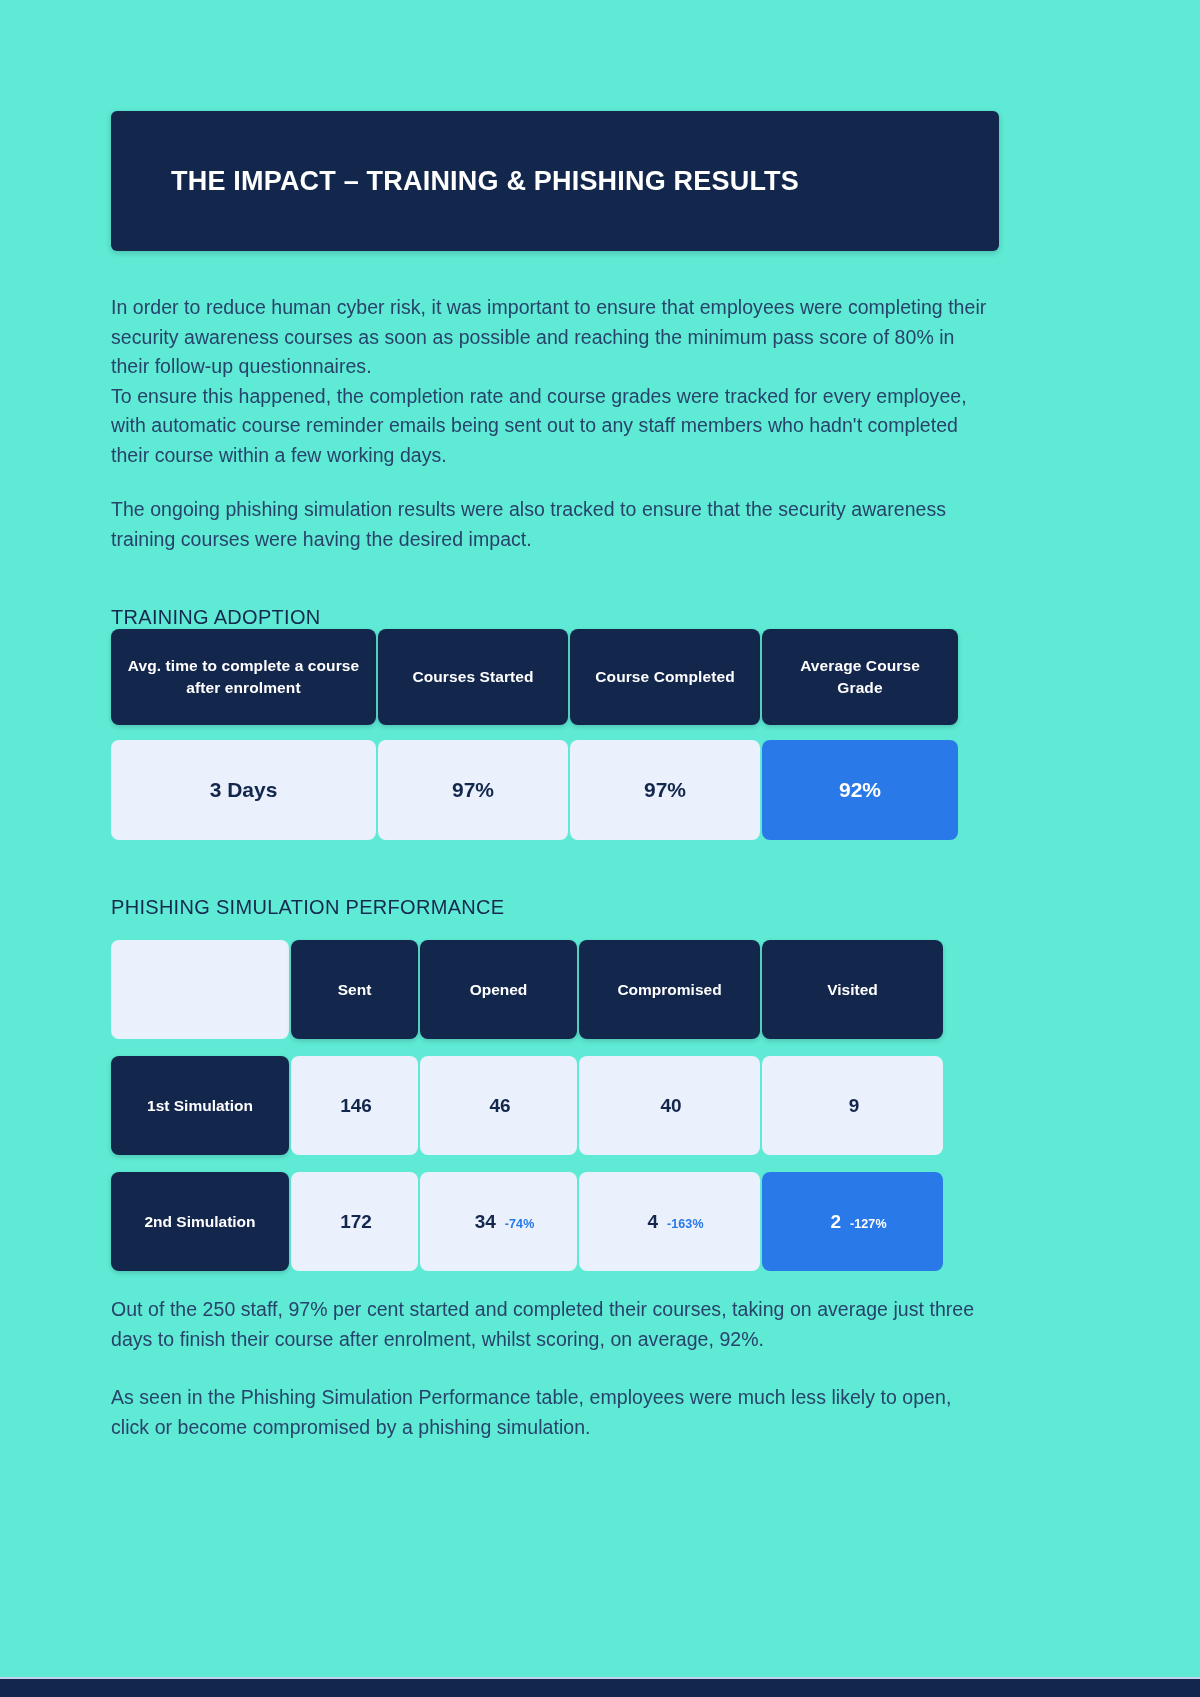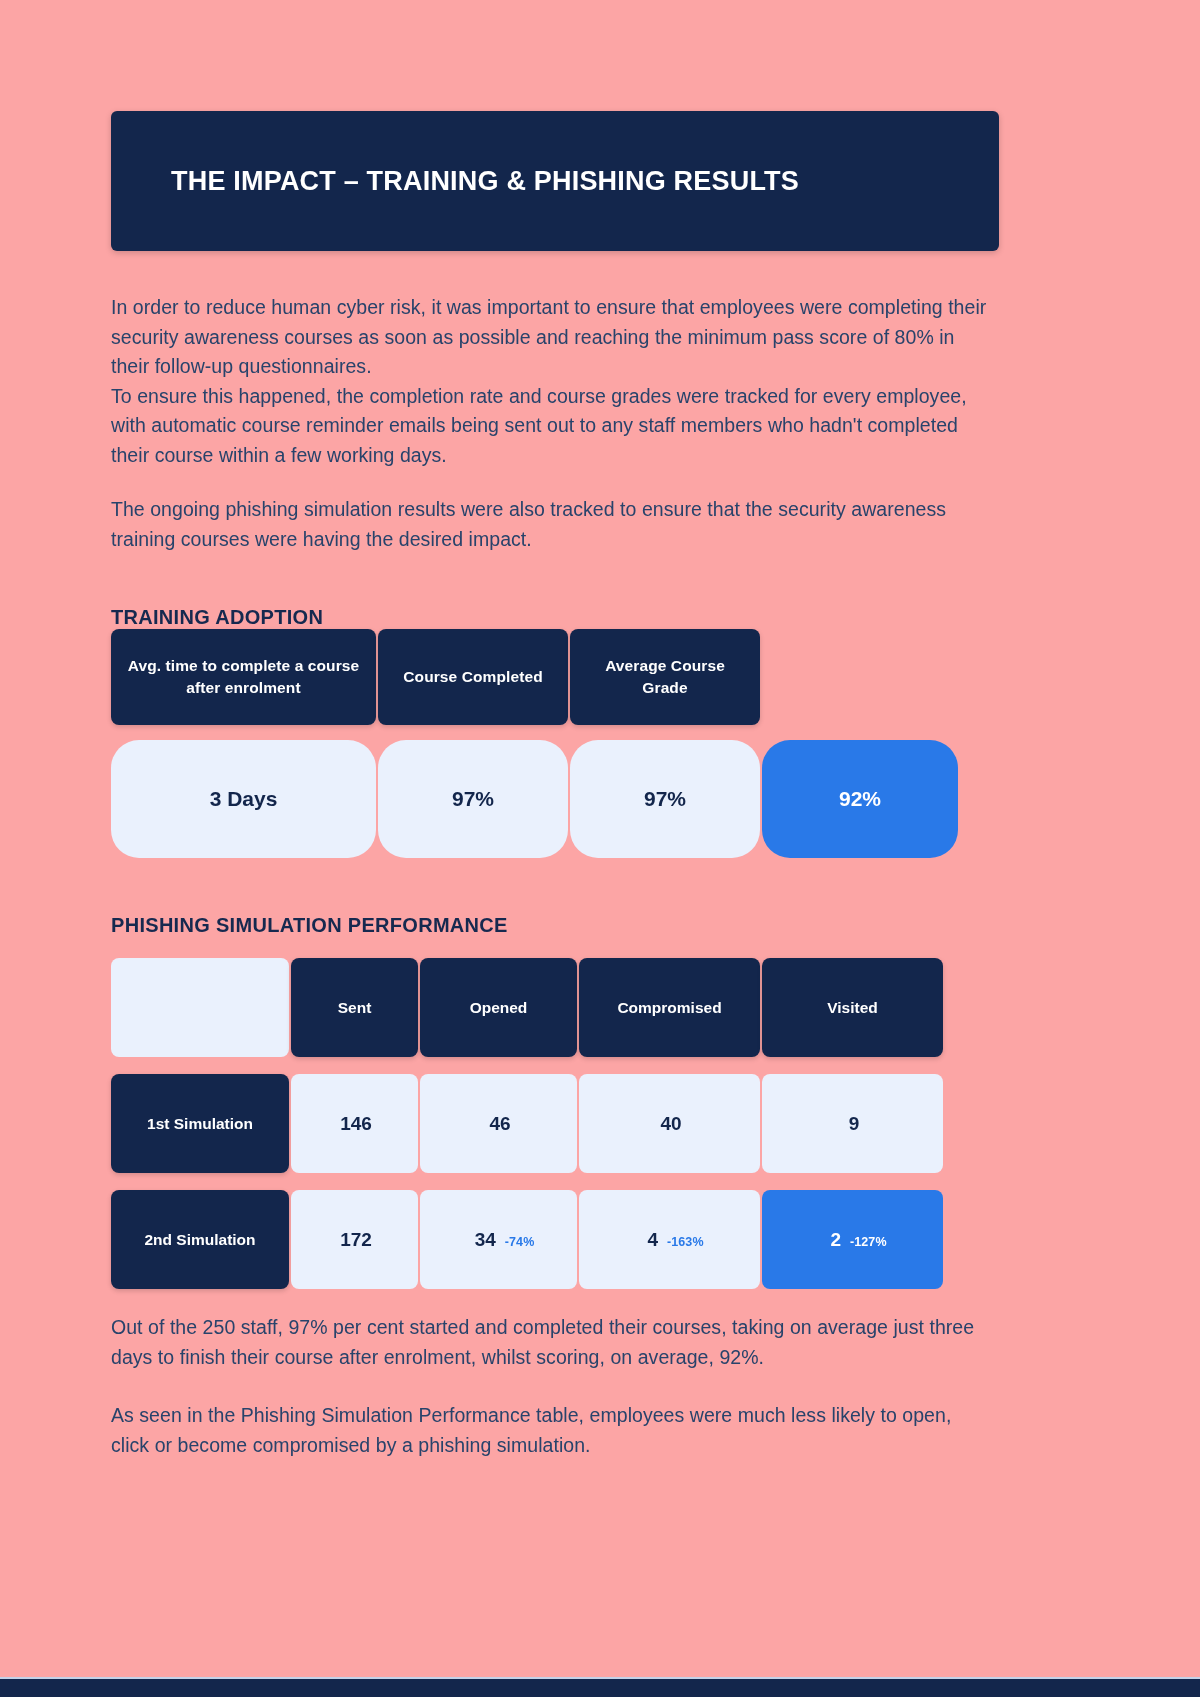--- a/index.html
+++ b/index.html
@@ -9,21 +9,21 @@
     width: 1200px;
     height: 1697px;
     background: #ffffff;
     font-family: "Liberation Sans", sans-serif;
   }
 
   .page {
     position: relative;
     width: 1200px;
     height: 1697px;
-    background: #fca5a5;
+    background: #5eead4;
     overflow: hidden;
   }
 
   .content {
     position: absolute;
     left: 111px;
     top: 0;
     width: 888px;
   }
 
@@ -59,21 +59,21 @@
   .para.p2 { }
   .para.p3 { margin-top: 25px; }
 
   .para.p-out { margin-top: 24px; }
   .para.p-seen { margin-top: 29px; }
 
   
   .section-heading {
     color: #16294f;
     font-size: 20px;
-    font-weight: bold;
+    font-weight: normal;
     letter-spacing: 0.3px;
   }
   .section-heading.training { margin-top: 52px; }
   .section-heading.phishing { margin-top: 56px; }
 
   
   .grid-row {
     display: grid;
     gap: 2px;
     width: 888px;
@@ -108,21 +108,21 @@
     font-weight: bold;
   }
 
   .cell.value.accent {
     background: #2979e8;
     color: #ffffff;
   }
 
   .training-head-row .cell.head { height: 96px; padding: 0 14px; }
   .training-value-row { margin-top: 15px; }
-  .training-value-row .cell.value { height: 118px; border-radius: 28px; }
+  .training-value-row .cell.value { height: 100px; }
 
   
   .phish-grid {
     grid-template-columns: 178px 127px 157px 181px 181px;
     gap: 2px;
     margin-top: 21px;
   }
 
   .phish-grid .cell { height: 99px; }
 
@@ -206,20 +206,21 @@
     </div>
 
     <p class="para p1">In order to reduce human cyber risk, it was important to ensure that employees were completing their security awareness courses as soon as possible and reaching the minimum pass score of 80% in their follow-up questionnaires.</p>
     <p class="para p2">To ensure this happened, the completion rate and course grades were tracked for every employee, with automatic course reminder emails being sent out to any staff members who hadn't completed their course within a few working days.</p>
     <p class="para p3">The ongoing phishing simulation results were also tracked to ensure that the security awareness training courses were having the desired impact.</p>
 
     <div class="section-heading training">TRAINING ADOPTION</div>
 
     <div class="grid-row cards-training training-head-row">
       <div class="cell head">Avg. time to complete a course after enrolment</div>
+      <div class="cell head">Courses Started</div>
       <div class="cell head">Course Completed</div>
       <div class="cell head">Average Course Grade</div>
     </div>
 
     <div class="grid-row cards-training training-value-row">
       <div class="cell value">3 Days</div>
       <div class="cell value">97%</div>
       <div class="cell value">97%</div>
       <div class="cell value accent">92%</div>
     </div>

